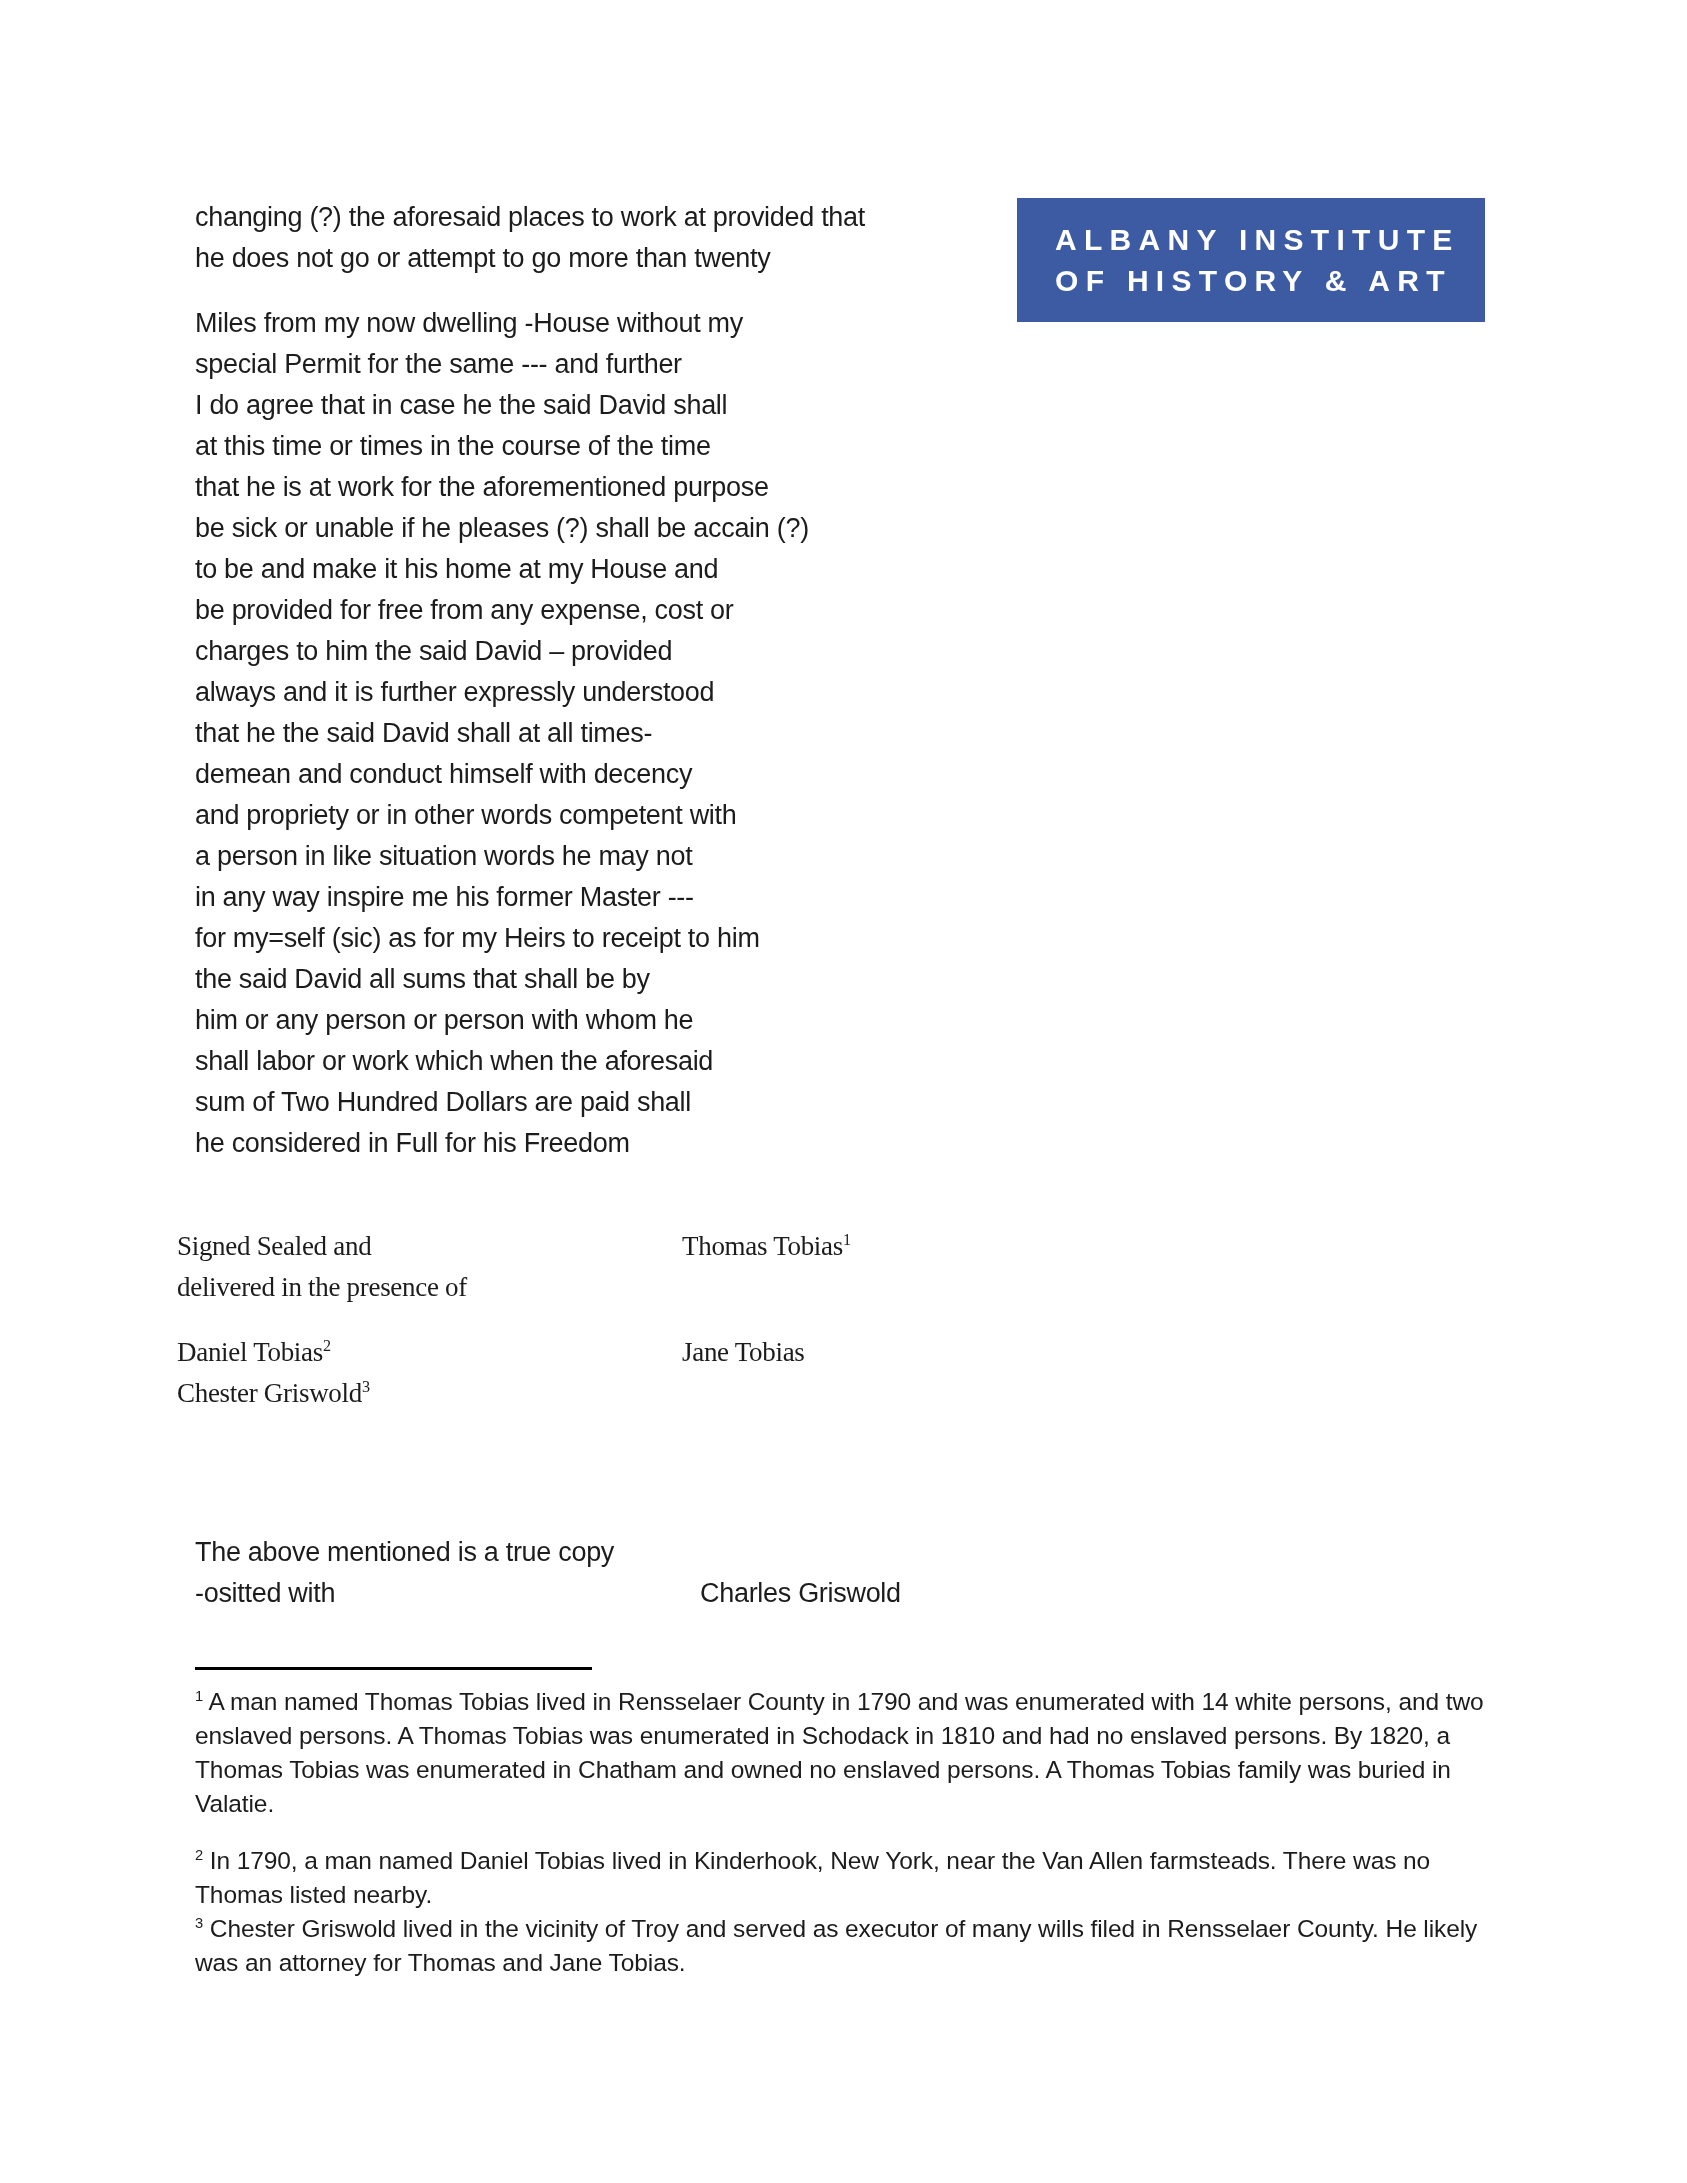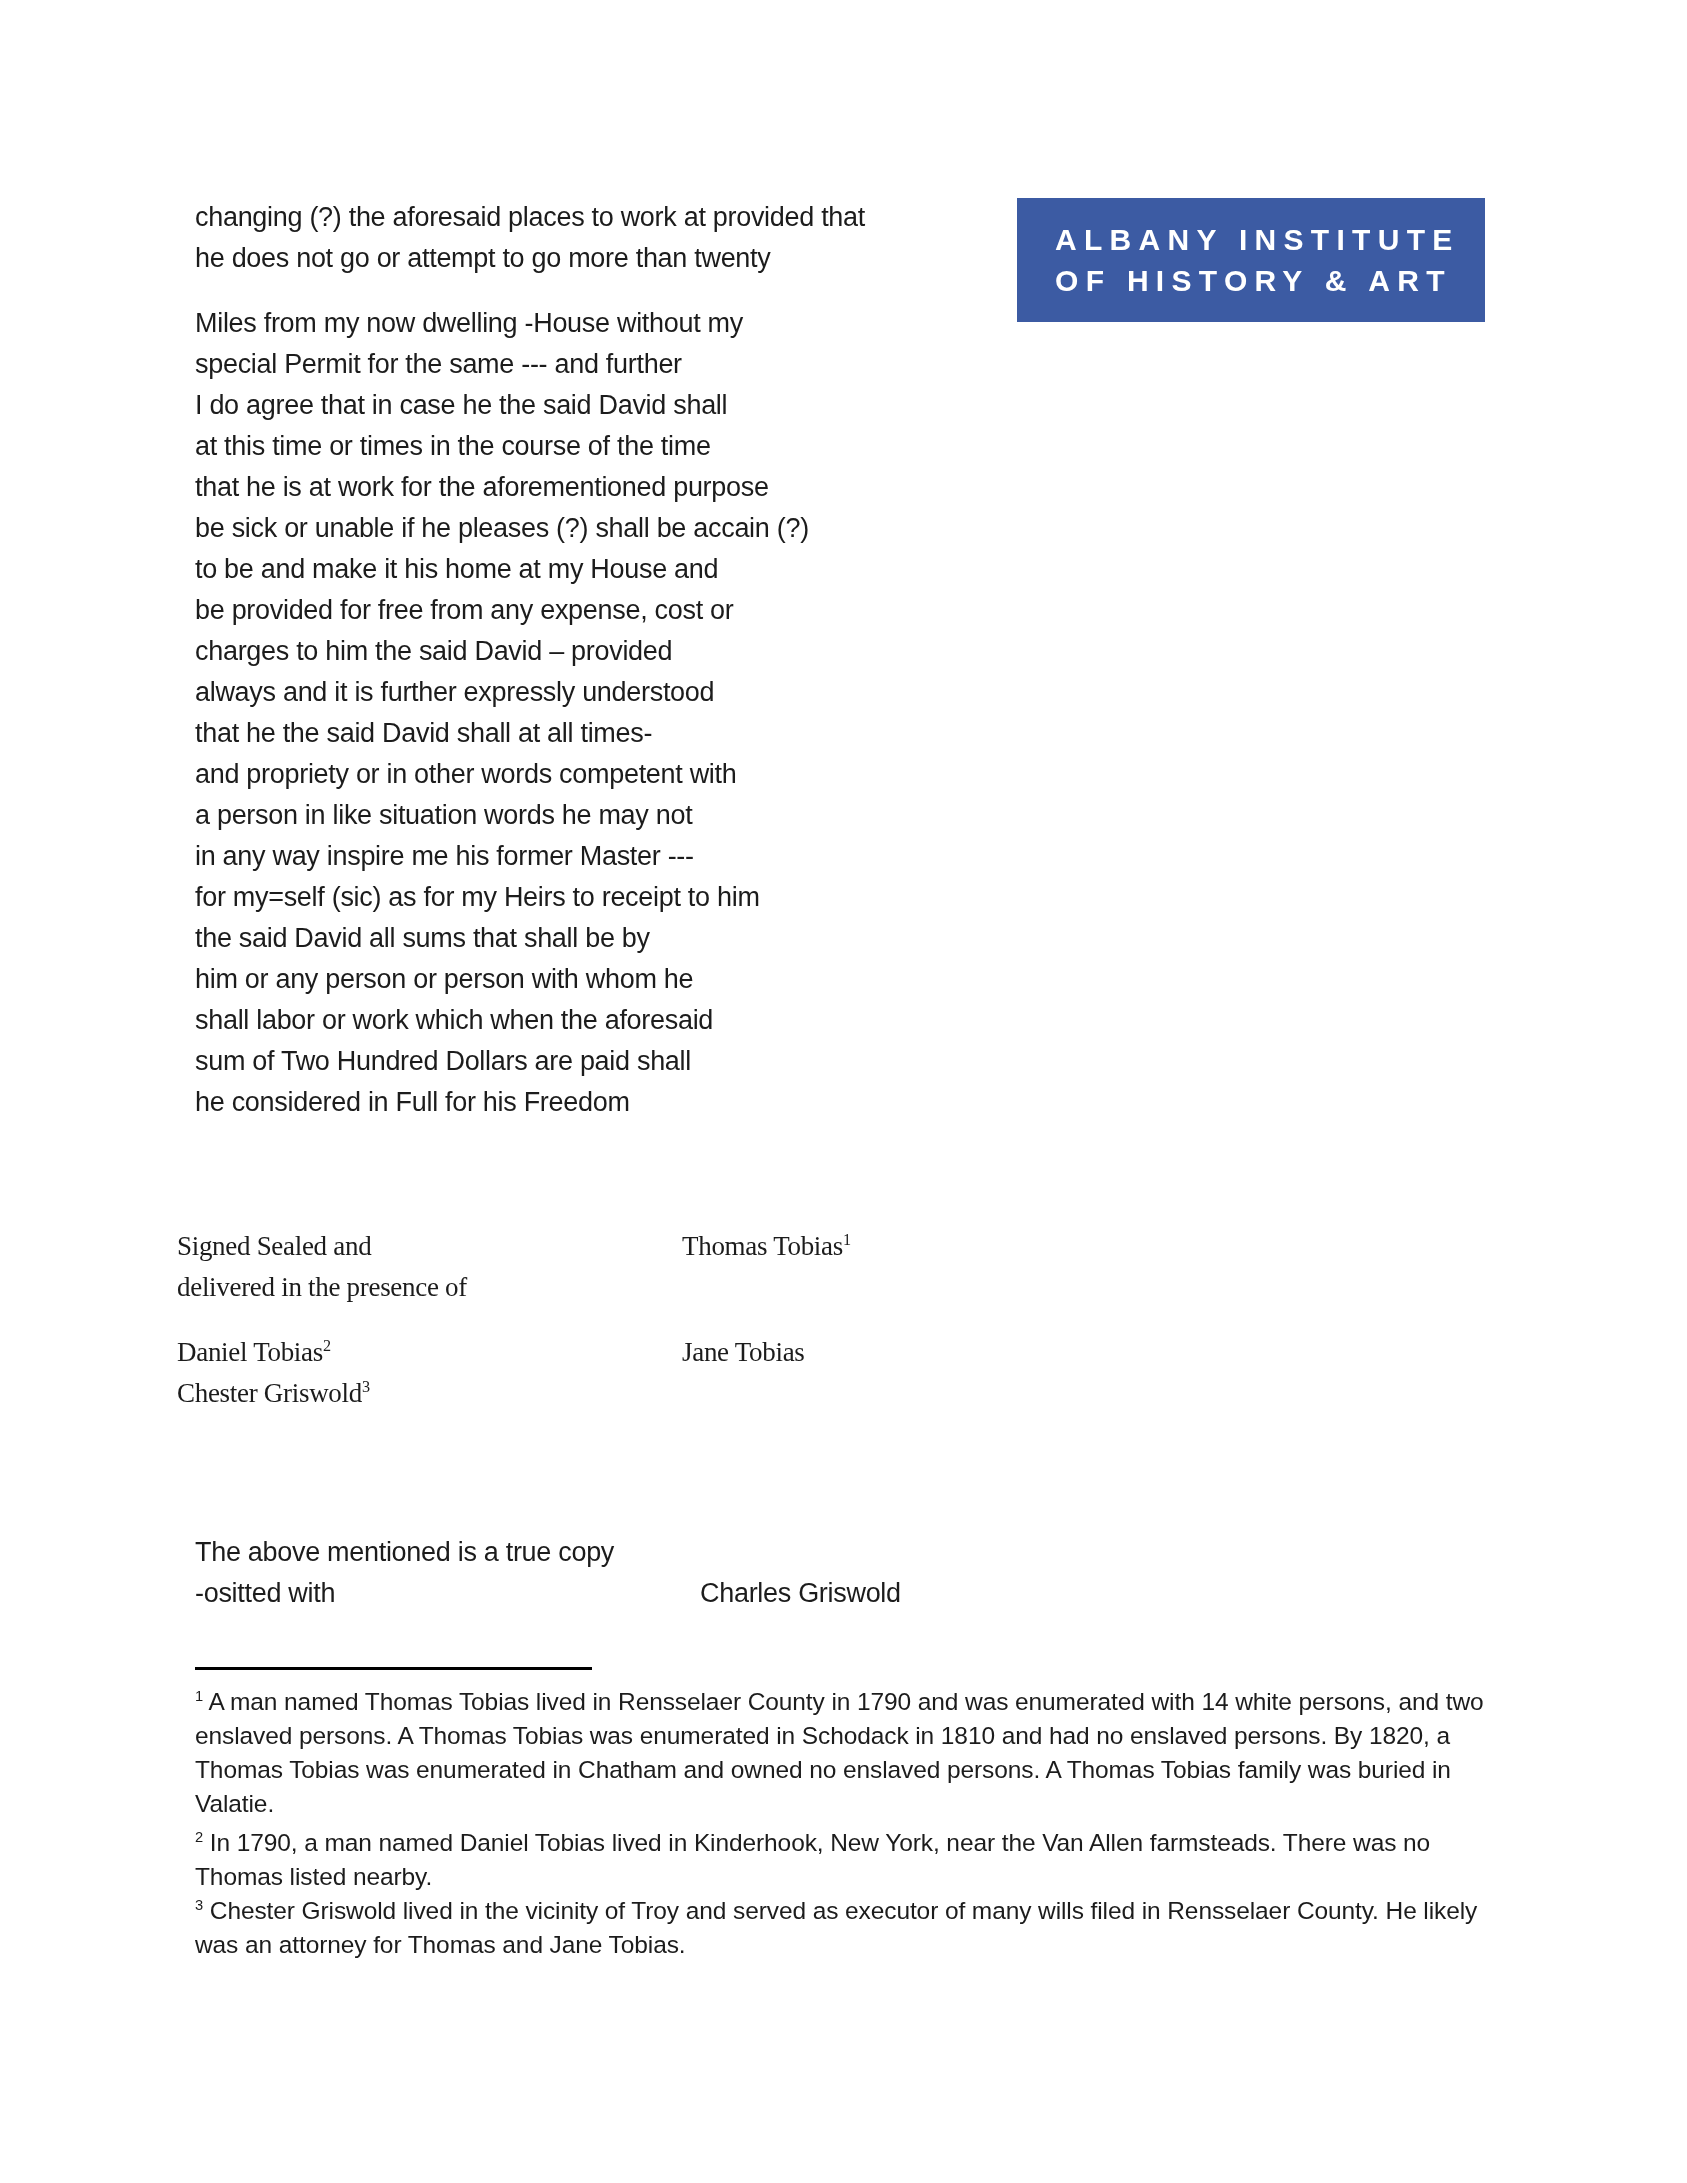--- a/index.html
+++ b/index.html
@@ -33,21 +33,21 @@
   .srow{position:relative;height:41px;}
   .sspacer{height:24px;}
   .col-r{position:absolute;left:505px;top:0;white-space:nowrap;}
   #copy{position:absolute;left:195px;top:1428px;}
   .cline{font-size:27px;line-height:33px;letter-spacing:-0.3px;margin-left:206px;white-space:nowrap;}
   #closing{position:absolute;left:195px;top:1532px;width:1059px;}
   
   #footnotes{position:absolute;left:195px;top:1667px;width:1307px;}
   .fsep{width:397px;height:3.3px;background:#000000;margin-bottom:14.6px;}
   .fnote{font-size:24.5px;line-height:34px;letter-spacing:-0.1px;}
-  .fnote.gap-after{margin-bottom:5px;}
+  .fnote.gap-after{margin-bottom:23px;}
 </style>
 </head>
 <body>
 
 <div class="page">
 
   <div class="logo">
     <div class="logo-line">ALBANY INSTITUTE</div>
     <div class="logo-line">OF HISTORY &amp; ART</div>
   </div>
@@ -62,20 +62,21 @@
     <div class="bline">special Permit for the same --- and further</div>
     <div class="bline">I do agree that in case he the said David shall</div>
     <div class="bline">at this time or times in the course of the time</div>
     <div class="bline">that he is at work for the aforementioned purpose</div>
     <div class="bline">be sick or unable if he pleases (?) shall be accain (?)</div>
     <div class="bline">to be and make it his home at my House and</div>
     <div class="bline">be provided for free from any expense, cost or</div>
     <div class="bline">charges to him the said David – provided</div>
     <div class="bline">always and it is further expressly understood</div>
     <div class="bline">that he the said David shall at all times-</div>
+    <div class="bline">demean and conduct himself with decency</div>
     <div class="bline">and propriety or in other words competent with</div>
     <div class="bline">a person in like situation words he may not</div>
     <div class="bline">in any way inspire me his former Master ---</div>
     <div class="bline">for my=self (sic) as for my Heirs to receipt to him</div>
     <div class="bline">the said David all sums that shall be by</div>
     <div class="bline">him or any person or person with whom he</div>
     <div class="bline">shall labor or work which when the aforesaid</div>
     <div class="bline">sum of Two Hundred Dollars are paid shall</div>
     <div class="bline">he considered in Full for his Freedom</div>
   </div>

